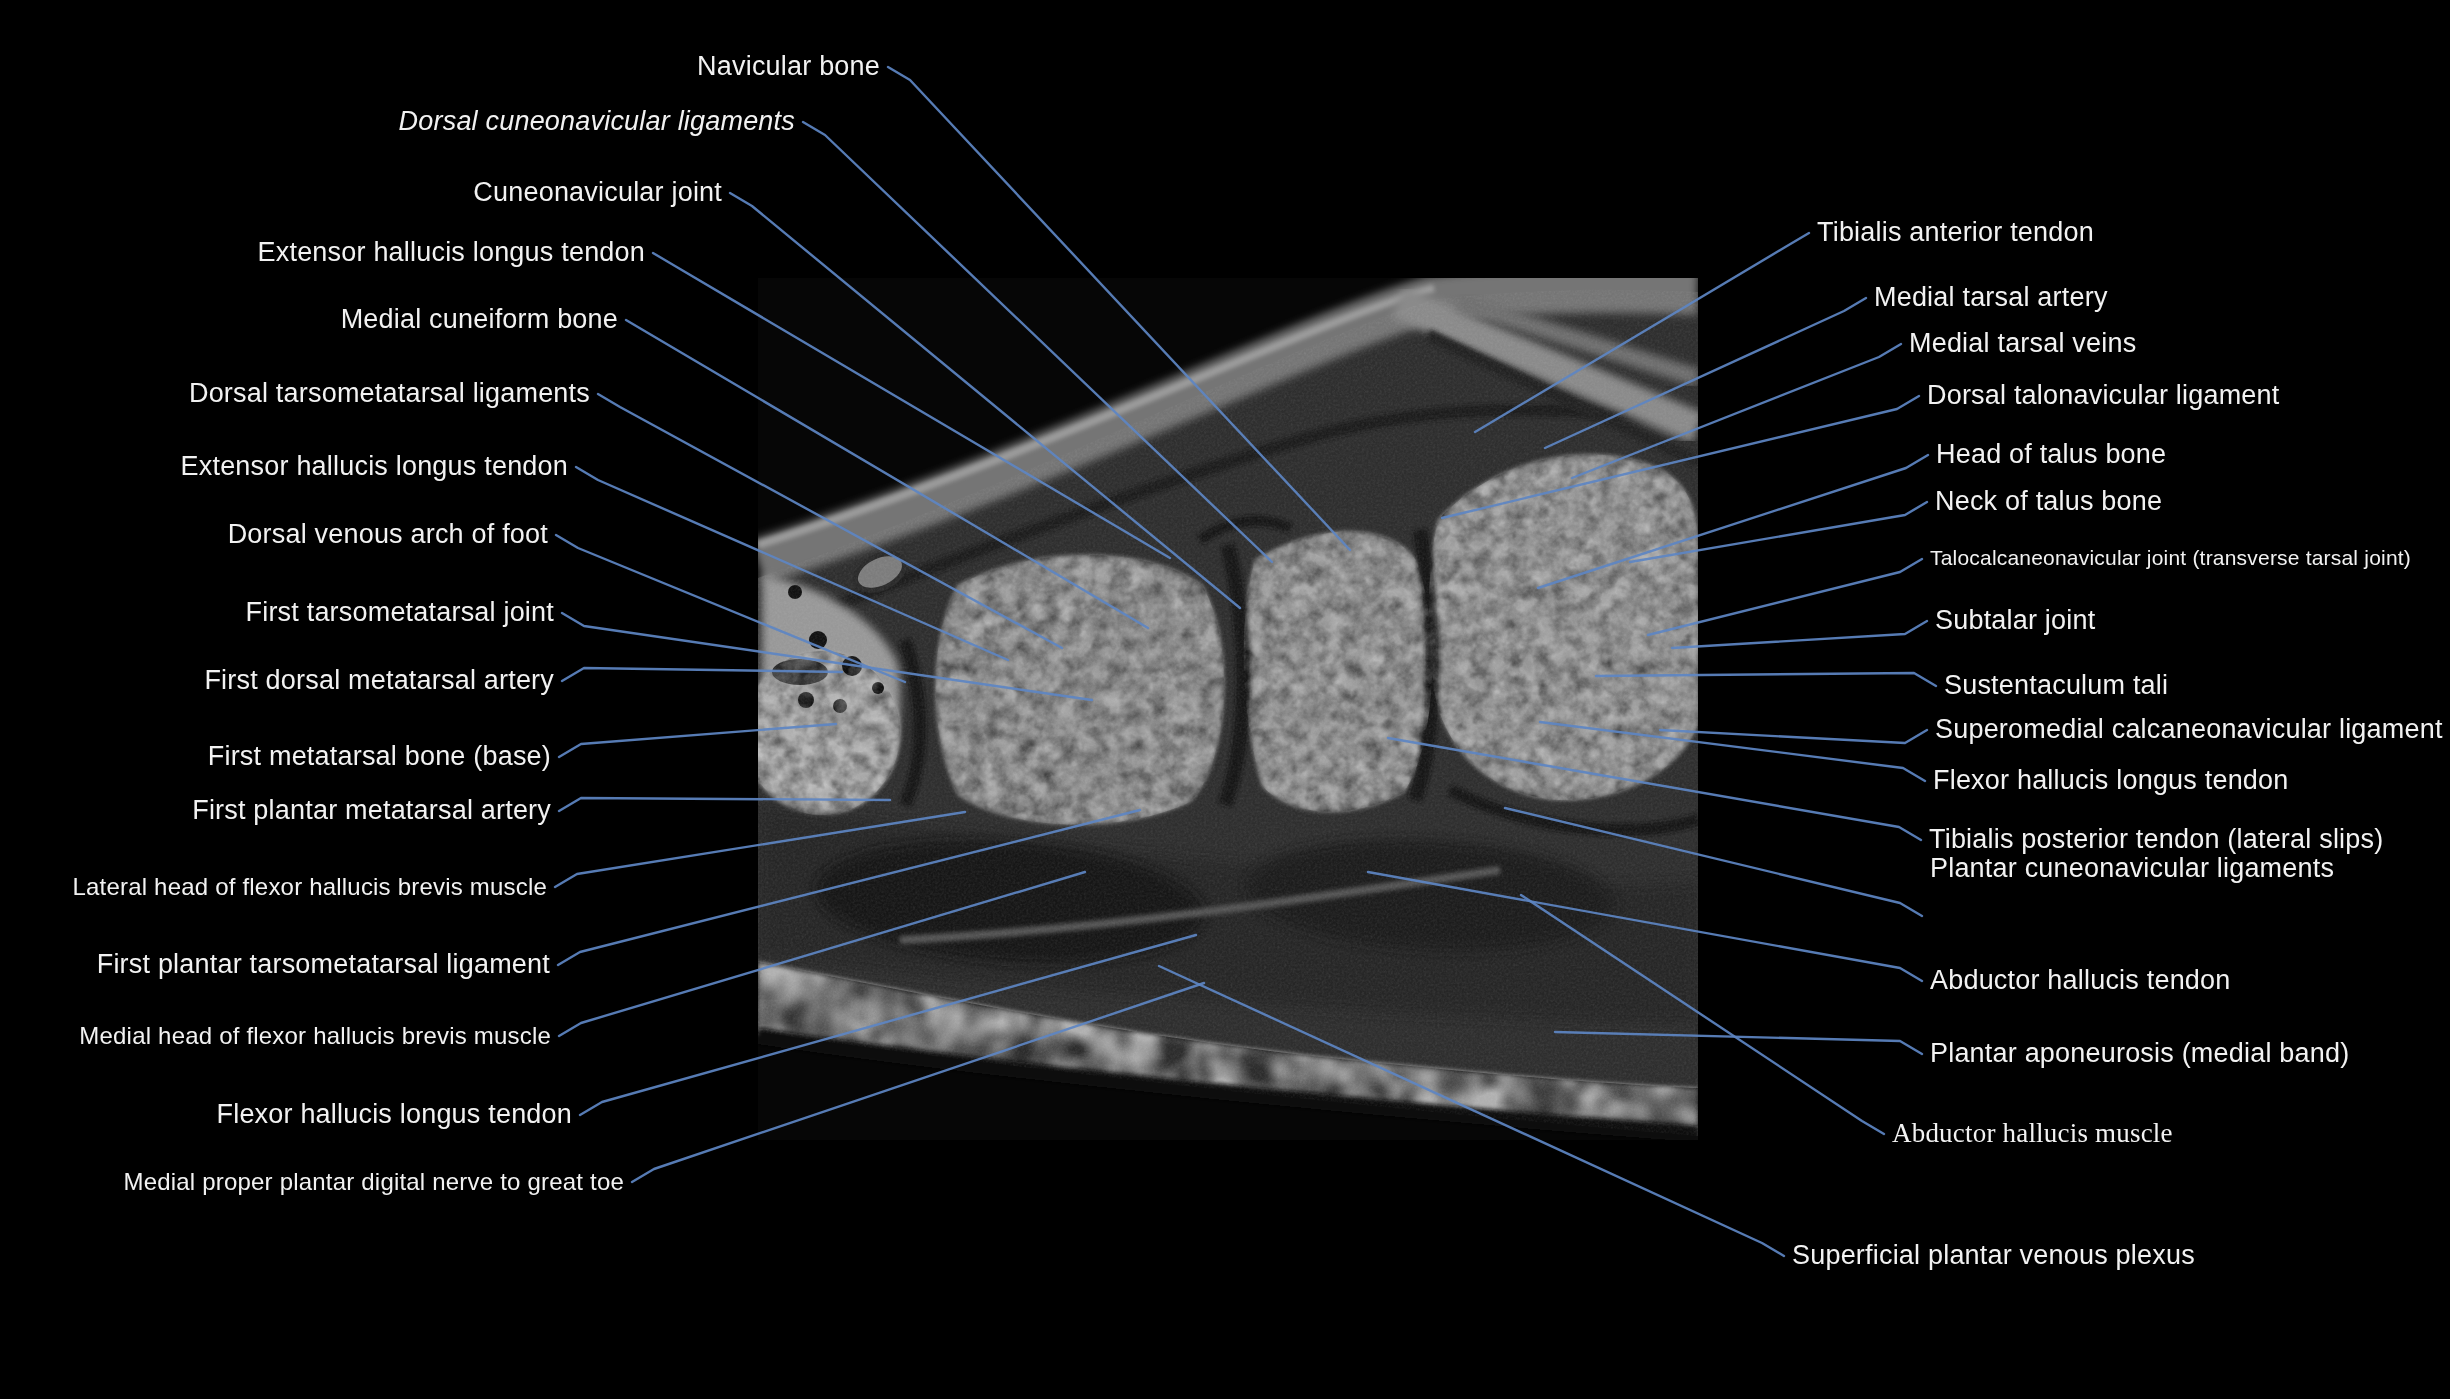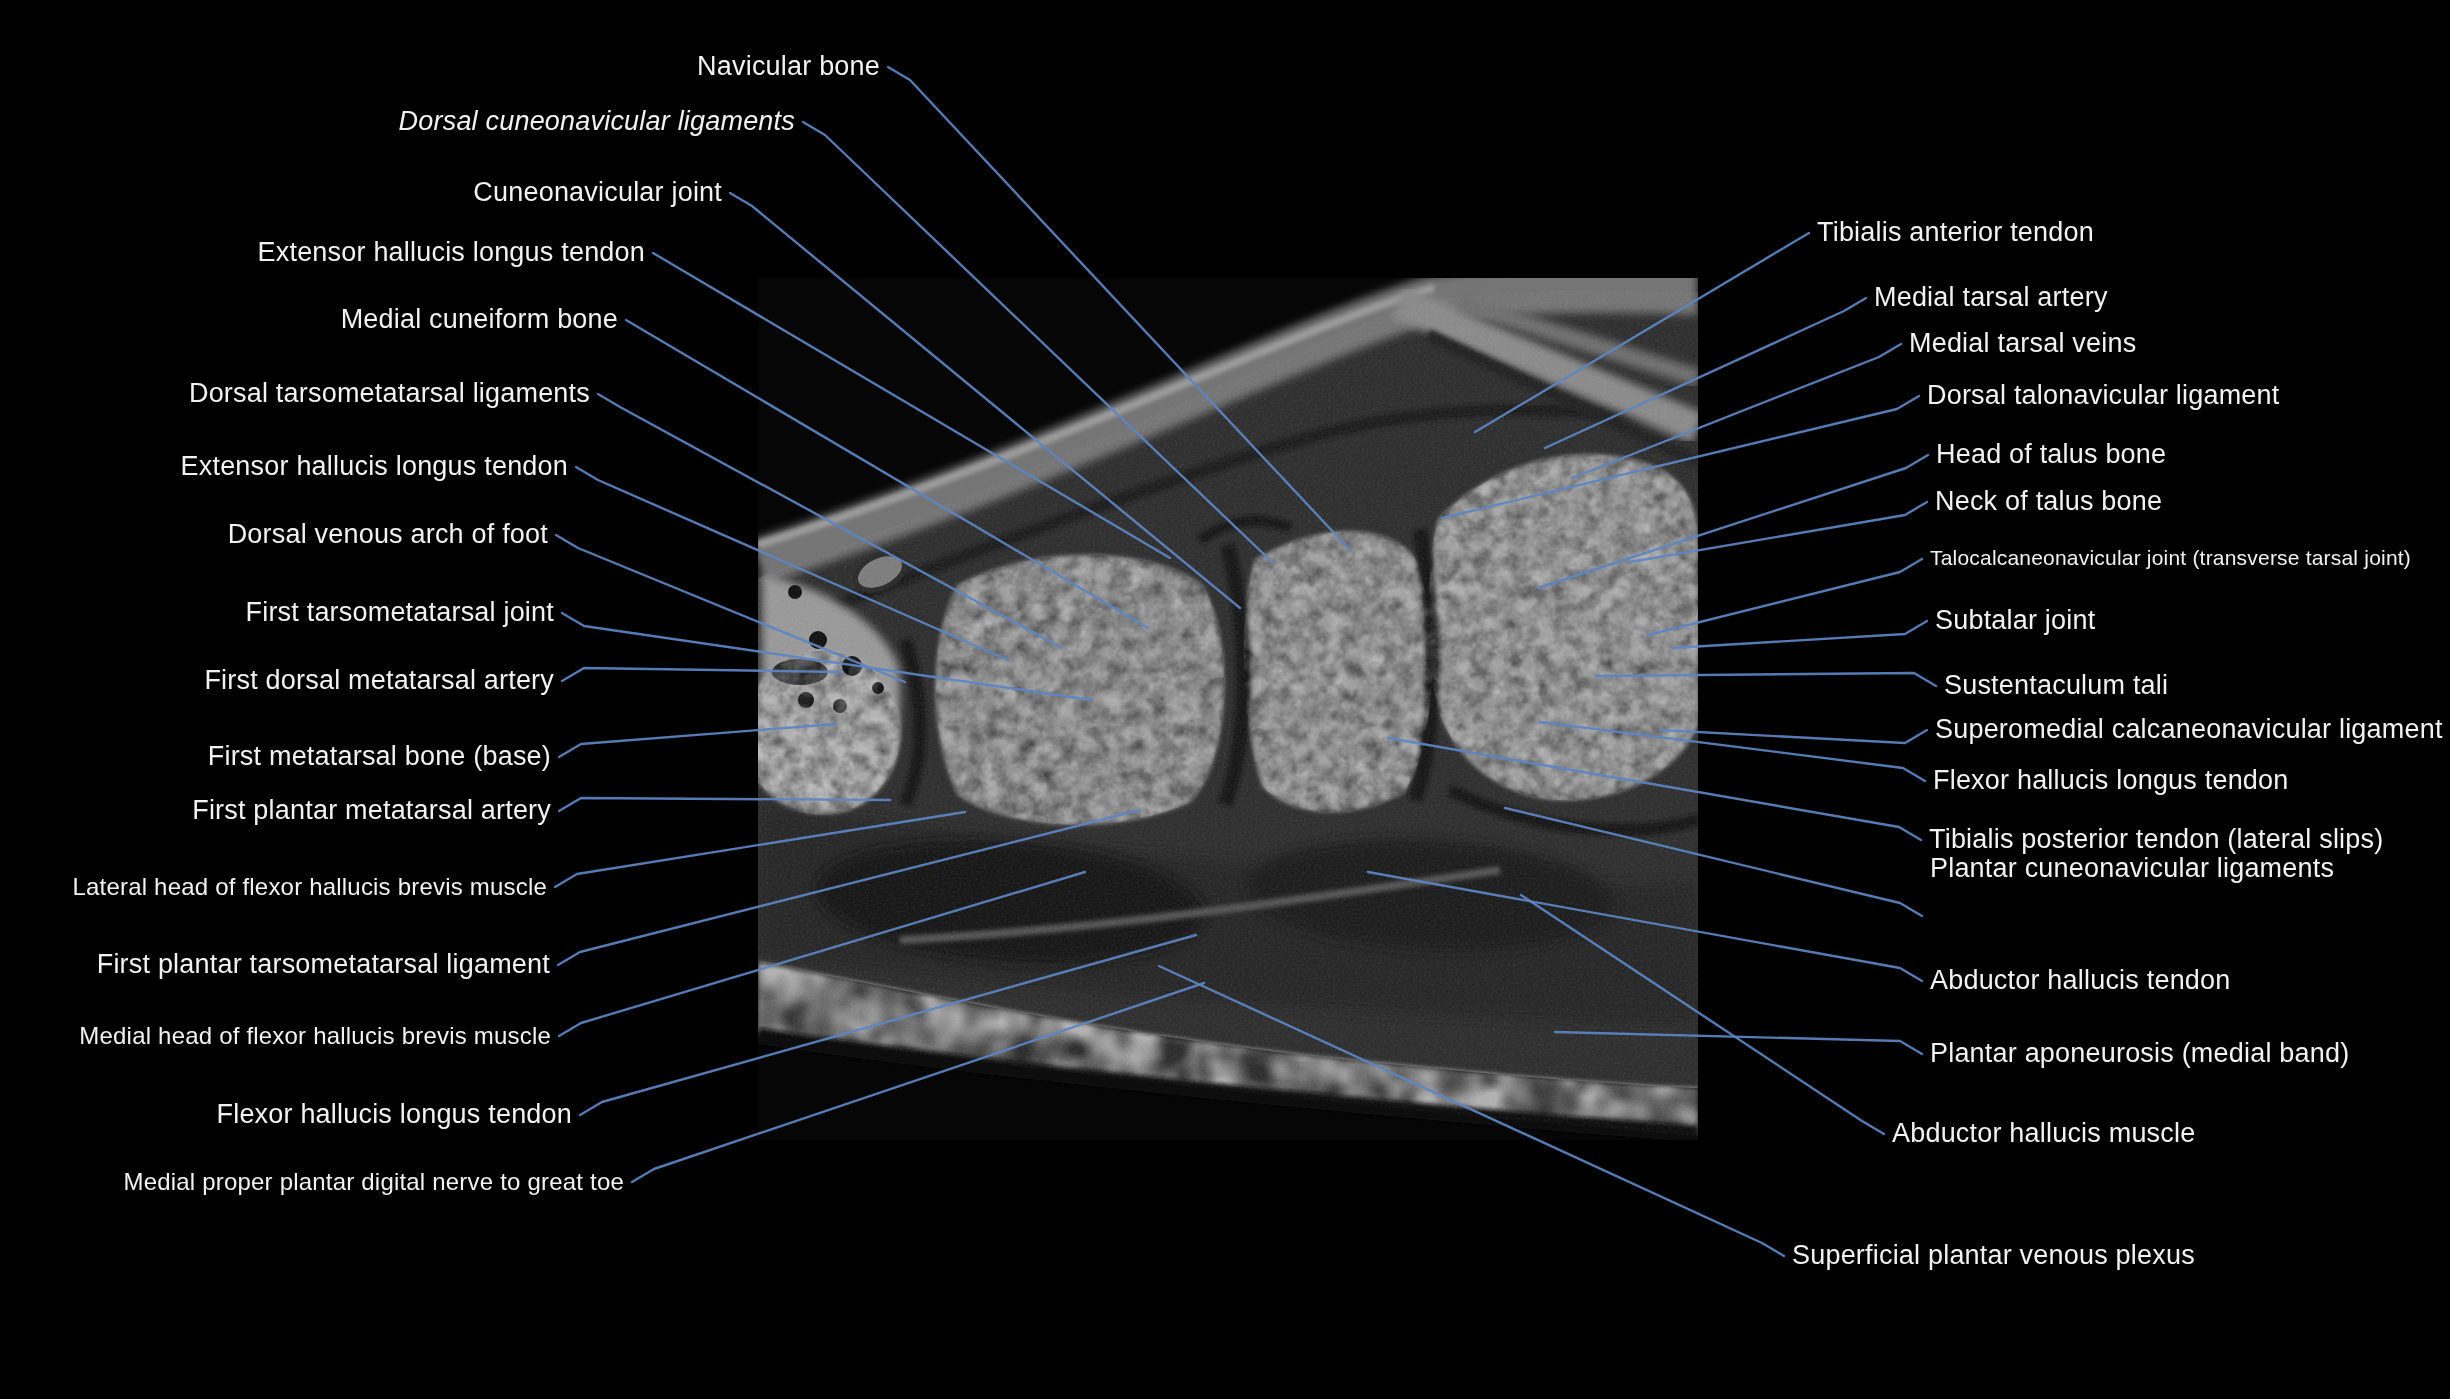--- a/index.html
+++ b/index.html
@@ -196,17 +196,17 @@
       <div class="anatomy-label" style="font-size: 27px; top: 487px; left: 1935px; color: rgb(242, 242, 242);">Neck of talus bone</div>
       <div class="anatomy-label" style="font-size: 21px; top: 547px; left: 1930px; color: rgb(242, 242, 242);">Talocalcaneonavicular joint (transverse tarsal joint)</div>
       <div class="anatomy-label" style="font-size: 27px; top: 606px; left: 1935px; color: rgb(242, 242, 242);">Subtalar joint</div>
       <div class="anatomy-label" style="font-size: 27px; top: 671px; left: 1944px; color: rgb(242, 242, 242);">Sustentaculum tali</div>
       <div class="anatomy-label" style="font-size: 27px; top: 715px; left: 1935px; color: rgb(242, 242, 242);">Superomedial calcaneonavicular ligament</div>
       <div class="anatomy-label" style="font-size: 27px; top: 766px; left: 1933px; color: rgb(242, 242, 242);">Flexor hallucis longus tendon</div>
       <div class="anatomy-label" style="font-size: 27px; top: 825px; left: 1929px; color: rgb(242, 242, 242);">Tibialis posterior tendon (lateral slips)</div>
       <div class="anatomy-label" style="font-size: 27px; top: 854px; left: 1930px; color: rgb(242, 242, 242);">Plantar cuneonavicular ligaments</div>
       <div class="anatomy-label" style="font-size: 27px; top: 966px; left: 1930px; color: rgb(242, 242, 242);">Abductor hallucis tendon</div>
       <div class="anatomy-label" style="font-size: 27px; top: 1039px; left: 1930px; color: rgb(242, 242, 242);">Plantar aponeurosis (medial band)</div>
-      <div class="anatomy-label" style="font-size: 27px; top: 1119px; left: 1892px; color: rgb(242, 242, 242);">Abductor hallucis muscle</div>
+      <div class="anatomy-label" style="font-size: 27px; top: 1119px; left: 1892px; color: rgb(242, 242, 242); font-family: Liberation Serif, serif;">Abductor hallucis muscle</div>
       <div class="anatomy-label" style="font-size: 27px; top: 1241px; left: 1792px; color: rgb(242, 242, 242);">Superficial plantar venous plexus</div>
     </div>
 
 </div>
 
 </body></html>

